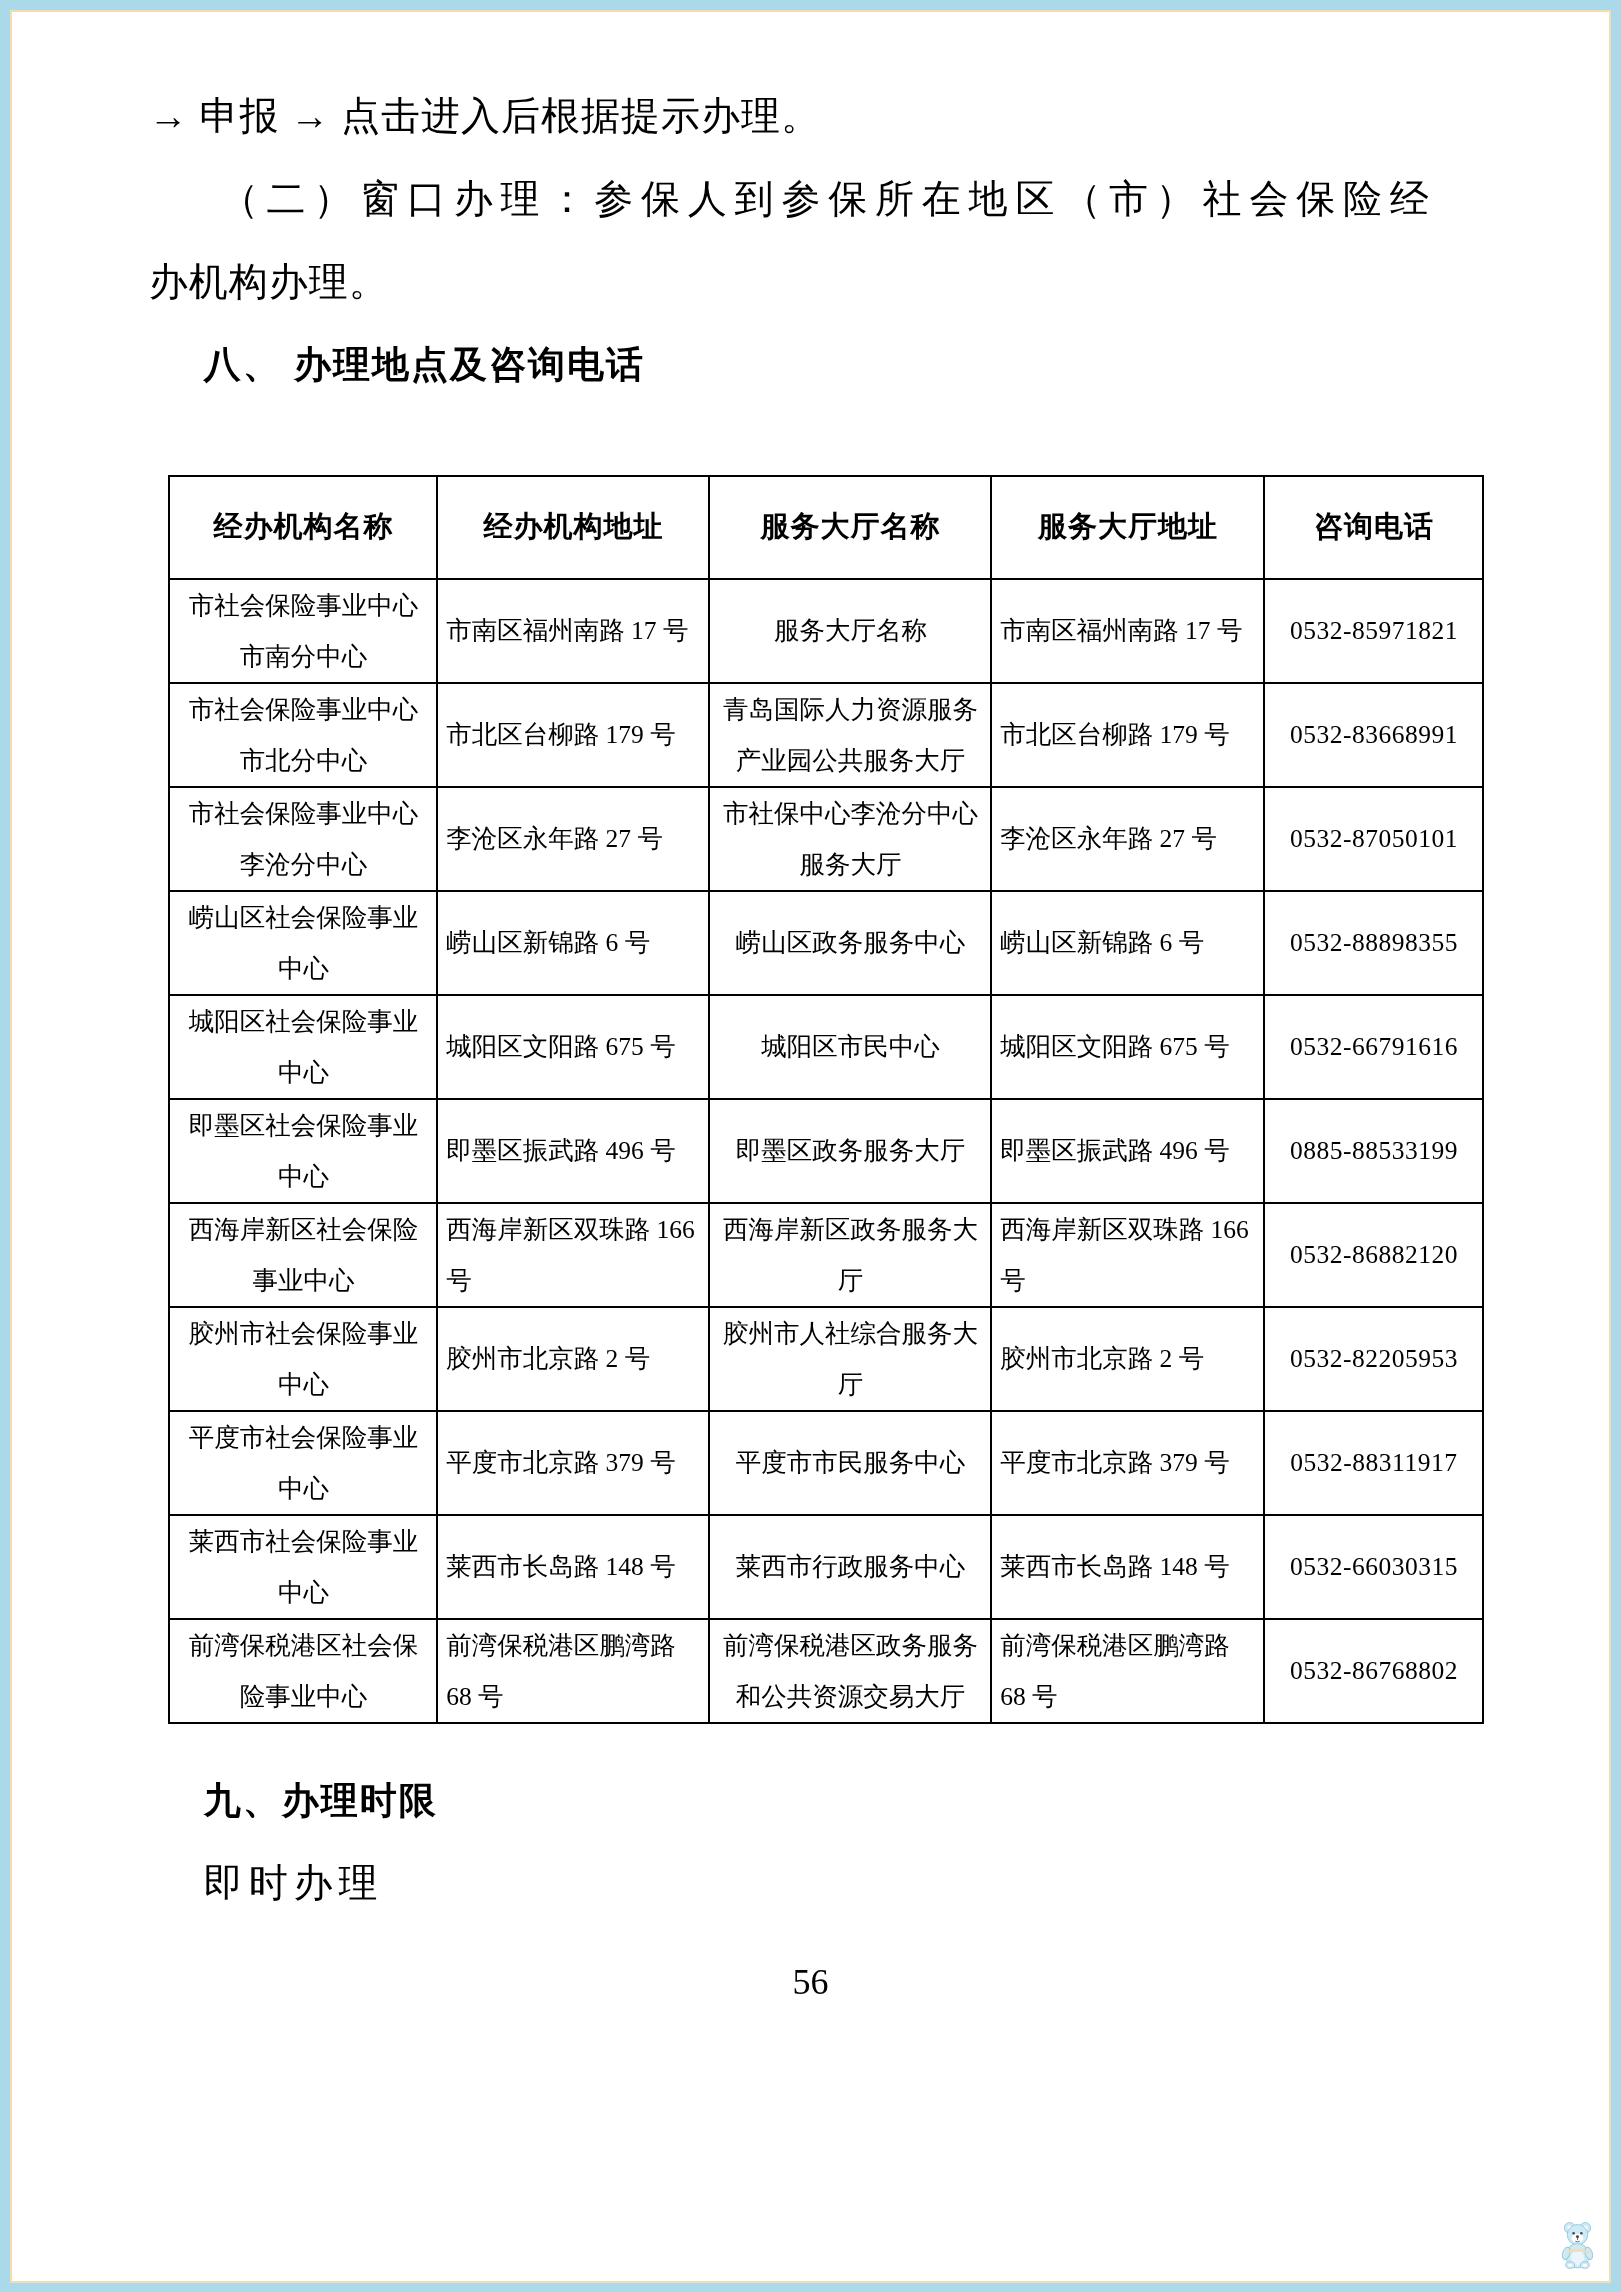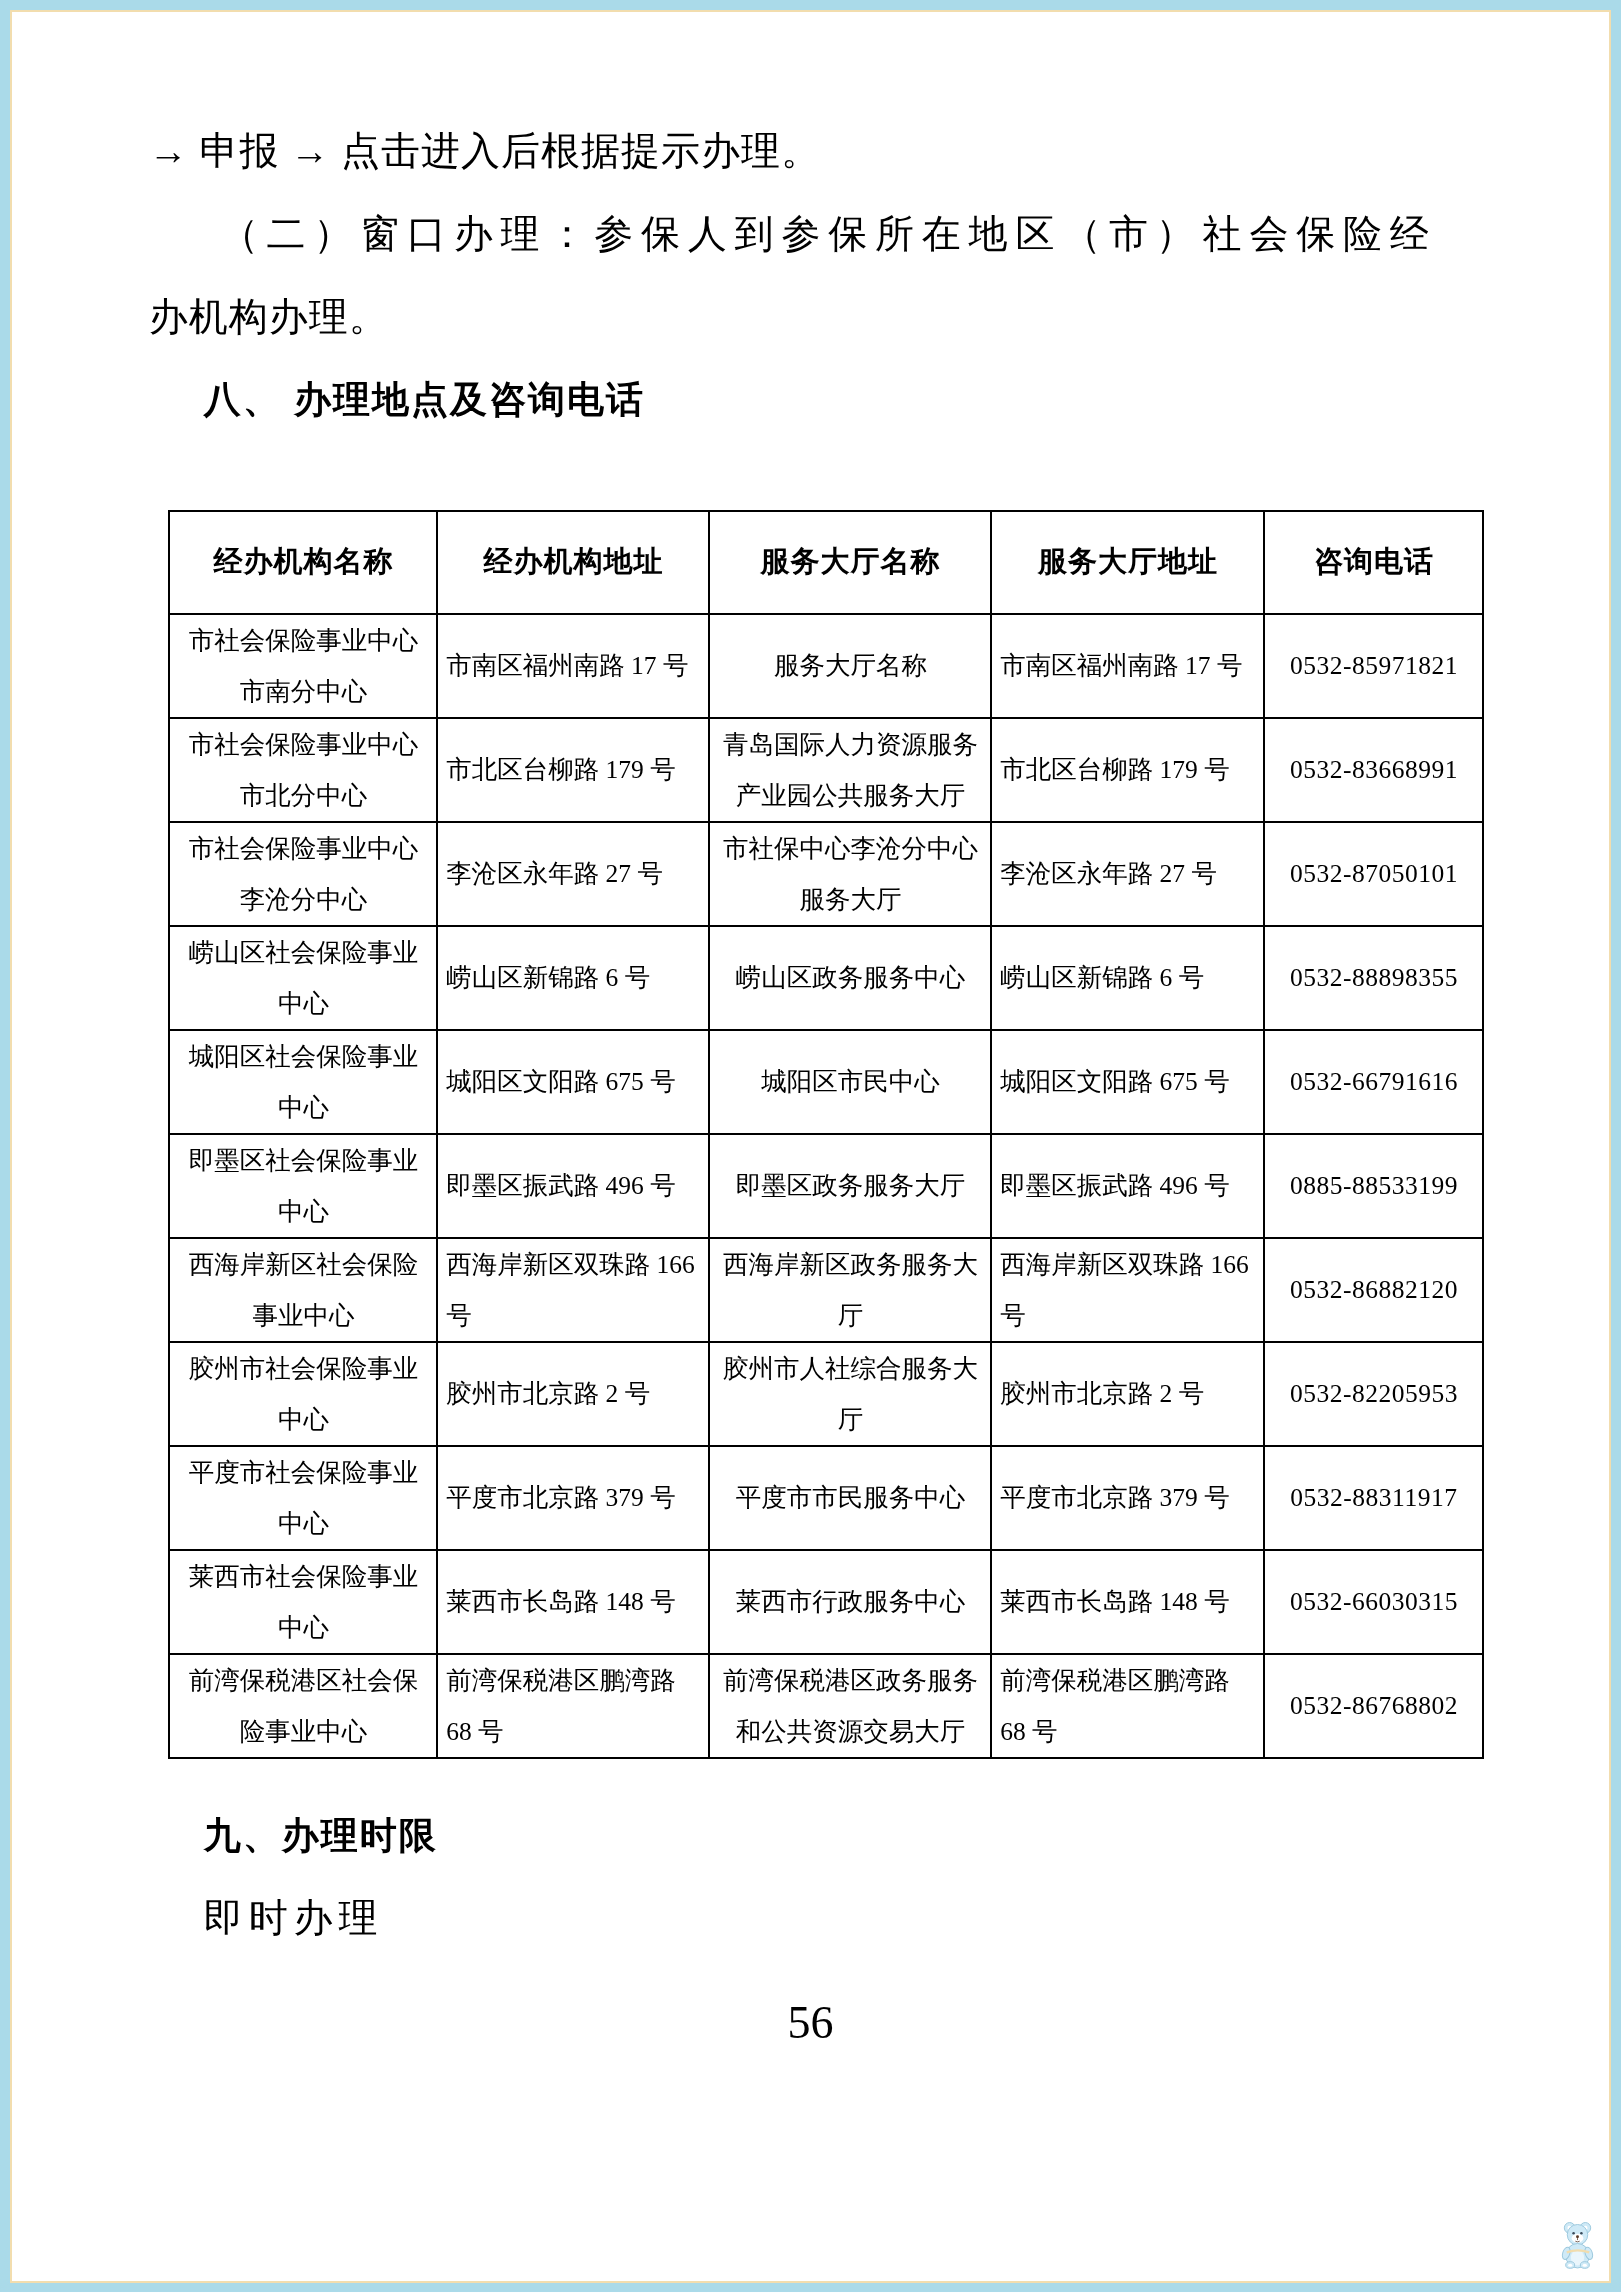--- a/index.html
+++ b/index.html
@@ -13,21 +13,21 @@
     color:#000;
   }
   .frame {
     position:relative;
     width:100%; height:100%;
     box-sizing:border-box;
     background:#ffffff;
     border:2.9px solid #f2ddae;    
     overflow:hidden;
   }
-  .content { padding:111px 137px 0 137px; }
+  .content { padding:76px 137px 0 137px; }
 
   .body-line {
     margin:0 0 28px 0;
     font-size:39px; line-height:55px;
     letter-spacing:1px;
     white-space:nowrap;
   }
   .indent-2 { padding-left:71px; letter-spacing:7.8px; }
 
   .section-title {
@@ -72,21 +72,21 @@
 
   .section-title.s9 { margin-top:49px; }
   .nine-body {
     margin:27.4px 0 0 55px;
     font-size:39px; line-height:55px;
     letter-spacing:5.9px;
   }
   .page-number {
     margin-top:51px;
     text-align:center;
-    font-size:46px;
+    font-size:36px;
   }
   .mascot {
     position:absolute;
     right:10.8px; bottom:12.7px;
     width:41px; height:49px;
   }
 </style>
 </head>
 <body>
 

